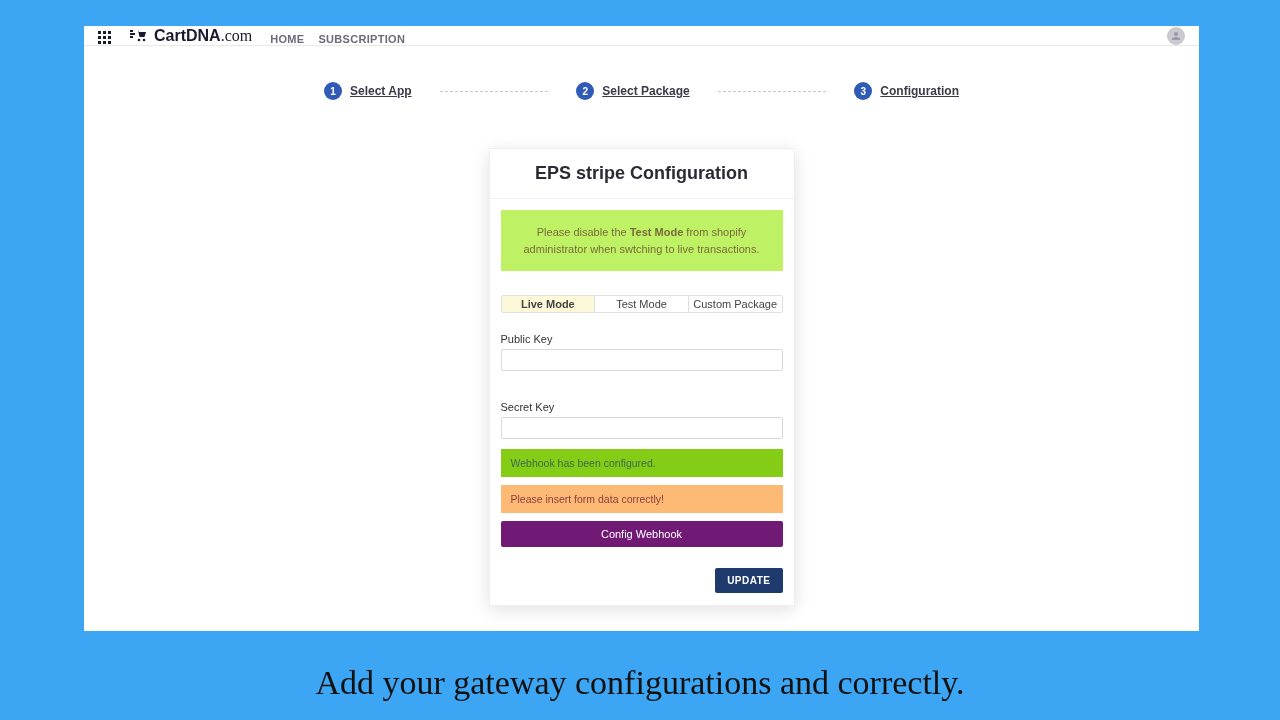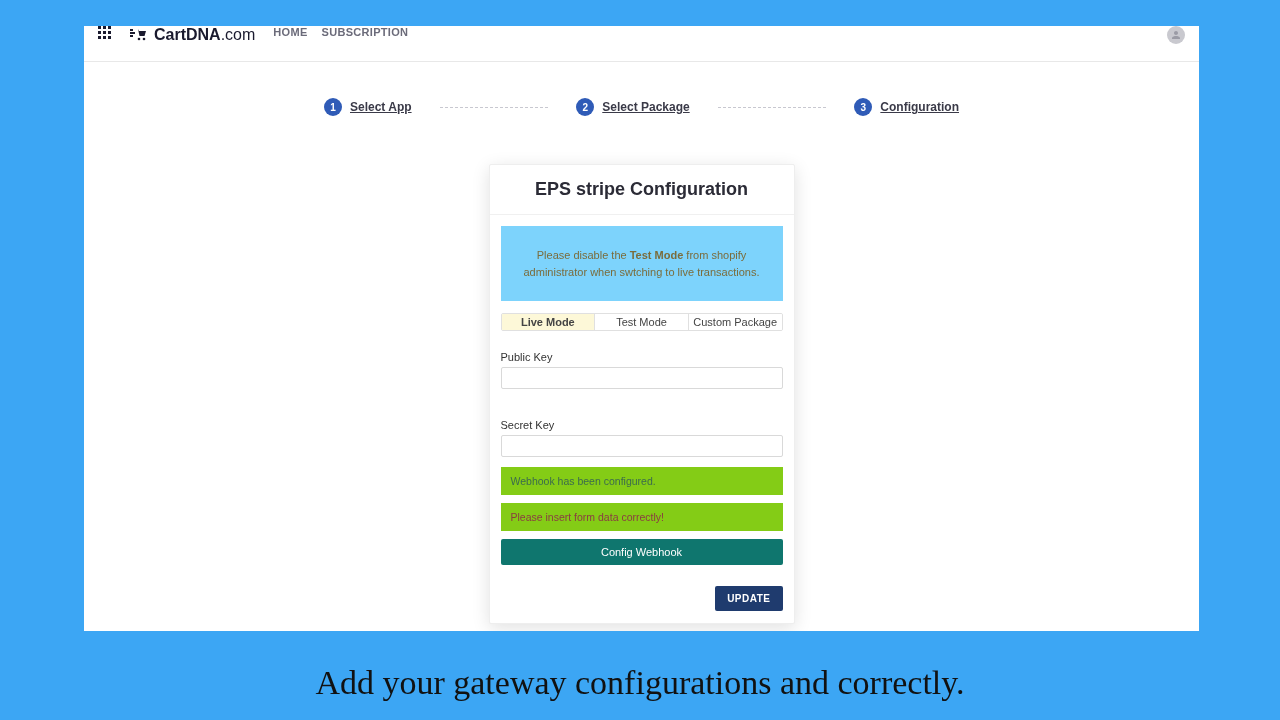--- a/index.html
+++ b/index.html
@@ -14,24 +14,24 @@
 .app-frame {
   position: absolute;
   top: 26px;
   left: 84px;
   width: 1115px;
   height: 605px;
   background: #ffffff;
   overflow: hidden;
 }
 .topbar {
-  height: 36px;
+  height: 20px;
   border-bottom: 1px solid #e8e8e8;
   display: flex;
-  align-items: flex-start;
+  align-items: flex-end;
   padding: 0 14px;
 }
 .apps-icon {
   width: 14px;
   height: 14px;
   display: grid;
   grid-template-columns: repeat(3, 1fr);
   grid-template-rows: repeat(3, 1fr);
   gap: 1.5px;
   margin-right: 18px;
@@ -46,21 +46,21 @@
   margin-right: 18px;
 }
 .logo-mark {
   display: inline-flex;
   align-items: center;
   margin-right: 2px;
   color: #1a1a2e;
   position: relative;
   letter-spacing: -1px;
 }
-.logo-thin { font-weight: 400; }
+.logo-thin { font-weight: 400; font-family: Liberation Serif, serif; }
 .nav-link {
   font-size: 11px;
   font-weight: 600;
   color: #6b6b7a;
   margin-right: 14px;
   text-decoration: none;
   letter-spacing: 0.3px;
   cursor: pointer;
 }
 .spacer { flex: 1; }
@@ -103,26 +103,26 @@
 }
 .card-title {
   font-size: 18px; font-weight: 700;
   color: #2b2b36;
   padding: 14px 16px;
   text-align: center;
   border-bottom: 1px solid #f0f0f0;
 }
 .card-body { padding: 11px; }
 .alert-warn {
-  background: #7dd3fc;
+  background: #bef264;
   color: #7a6c3c;
   font-size: 11px;
-  padding: 21px 14px;
-  text-align: center;
-  margin-bottom: 12px;
+  padding: 14px 14px;
+  text-align: center;
+  margin-bottom: 24px;
   line-height: 1.5;
 }
 .alert-warn b { font-weight: 700; }
 .tabs {
   display: flex;
   border: 1px solid #e0e0e0;
   border-radius: 2px;
   overflow: hidden;
   margin-bottom: 12px;
 }
@@ -155,30 +155,30 @@
   margin-bottom: 10px;
 }
 .alert-success {
   background: #84cc16;
   color: #3c6b4d;
   font-size: 10.5px;
   padding: 8px 10px;
   margin-bottom: 8px;
 }
 .alert-error {
-  background: #84cc16;
+  background: #fdba74;
   color: #8a3d41;
   font-size: 10.5px;
   padding: 8px 10px;
   margin-bottom: 8px;
 }
 .btn-primary {
   display: block;
   width: 100%;
-  background: #0f766e;
+  background: #701a75;
   color: #fff;
   border: none;
   padding: 7px 0;
   font-size: 11px;
   cursor: pointer;
   border-radius: 2px;
 }
 .card-actions {
   padding: 10px 11px 12px;
   text-align: right;

